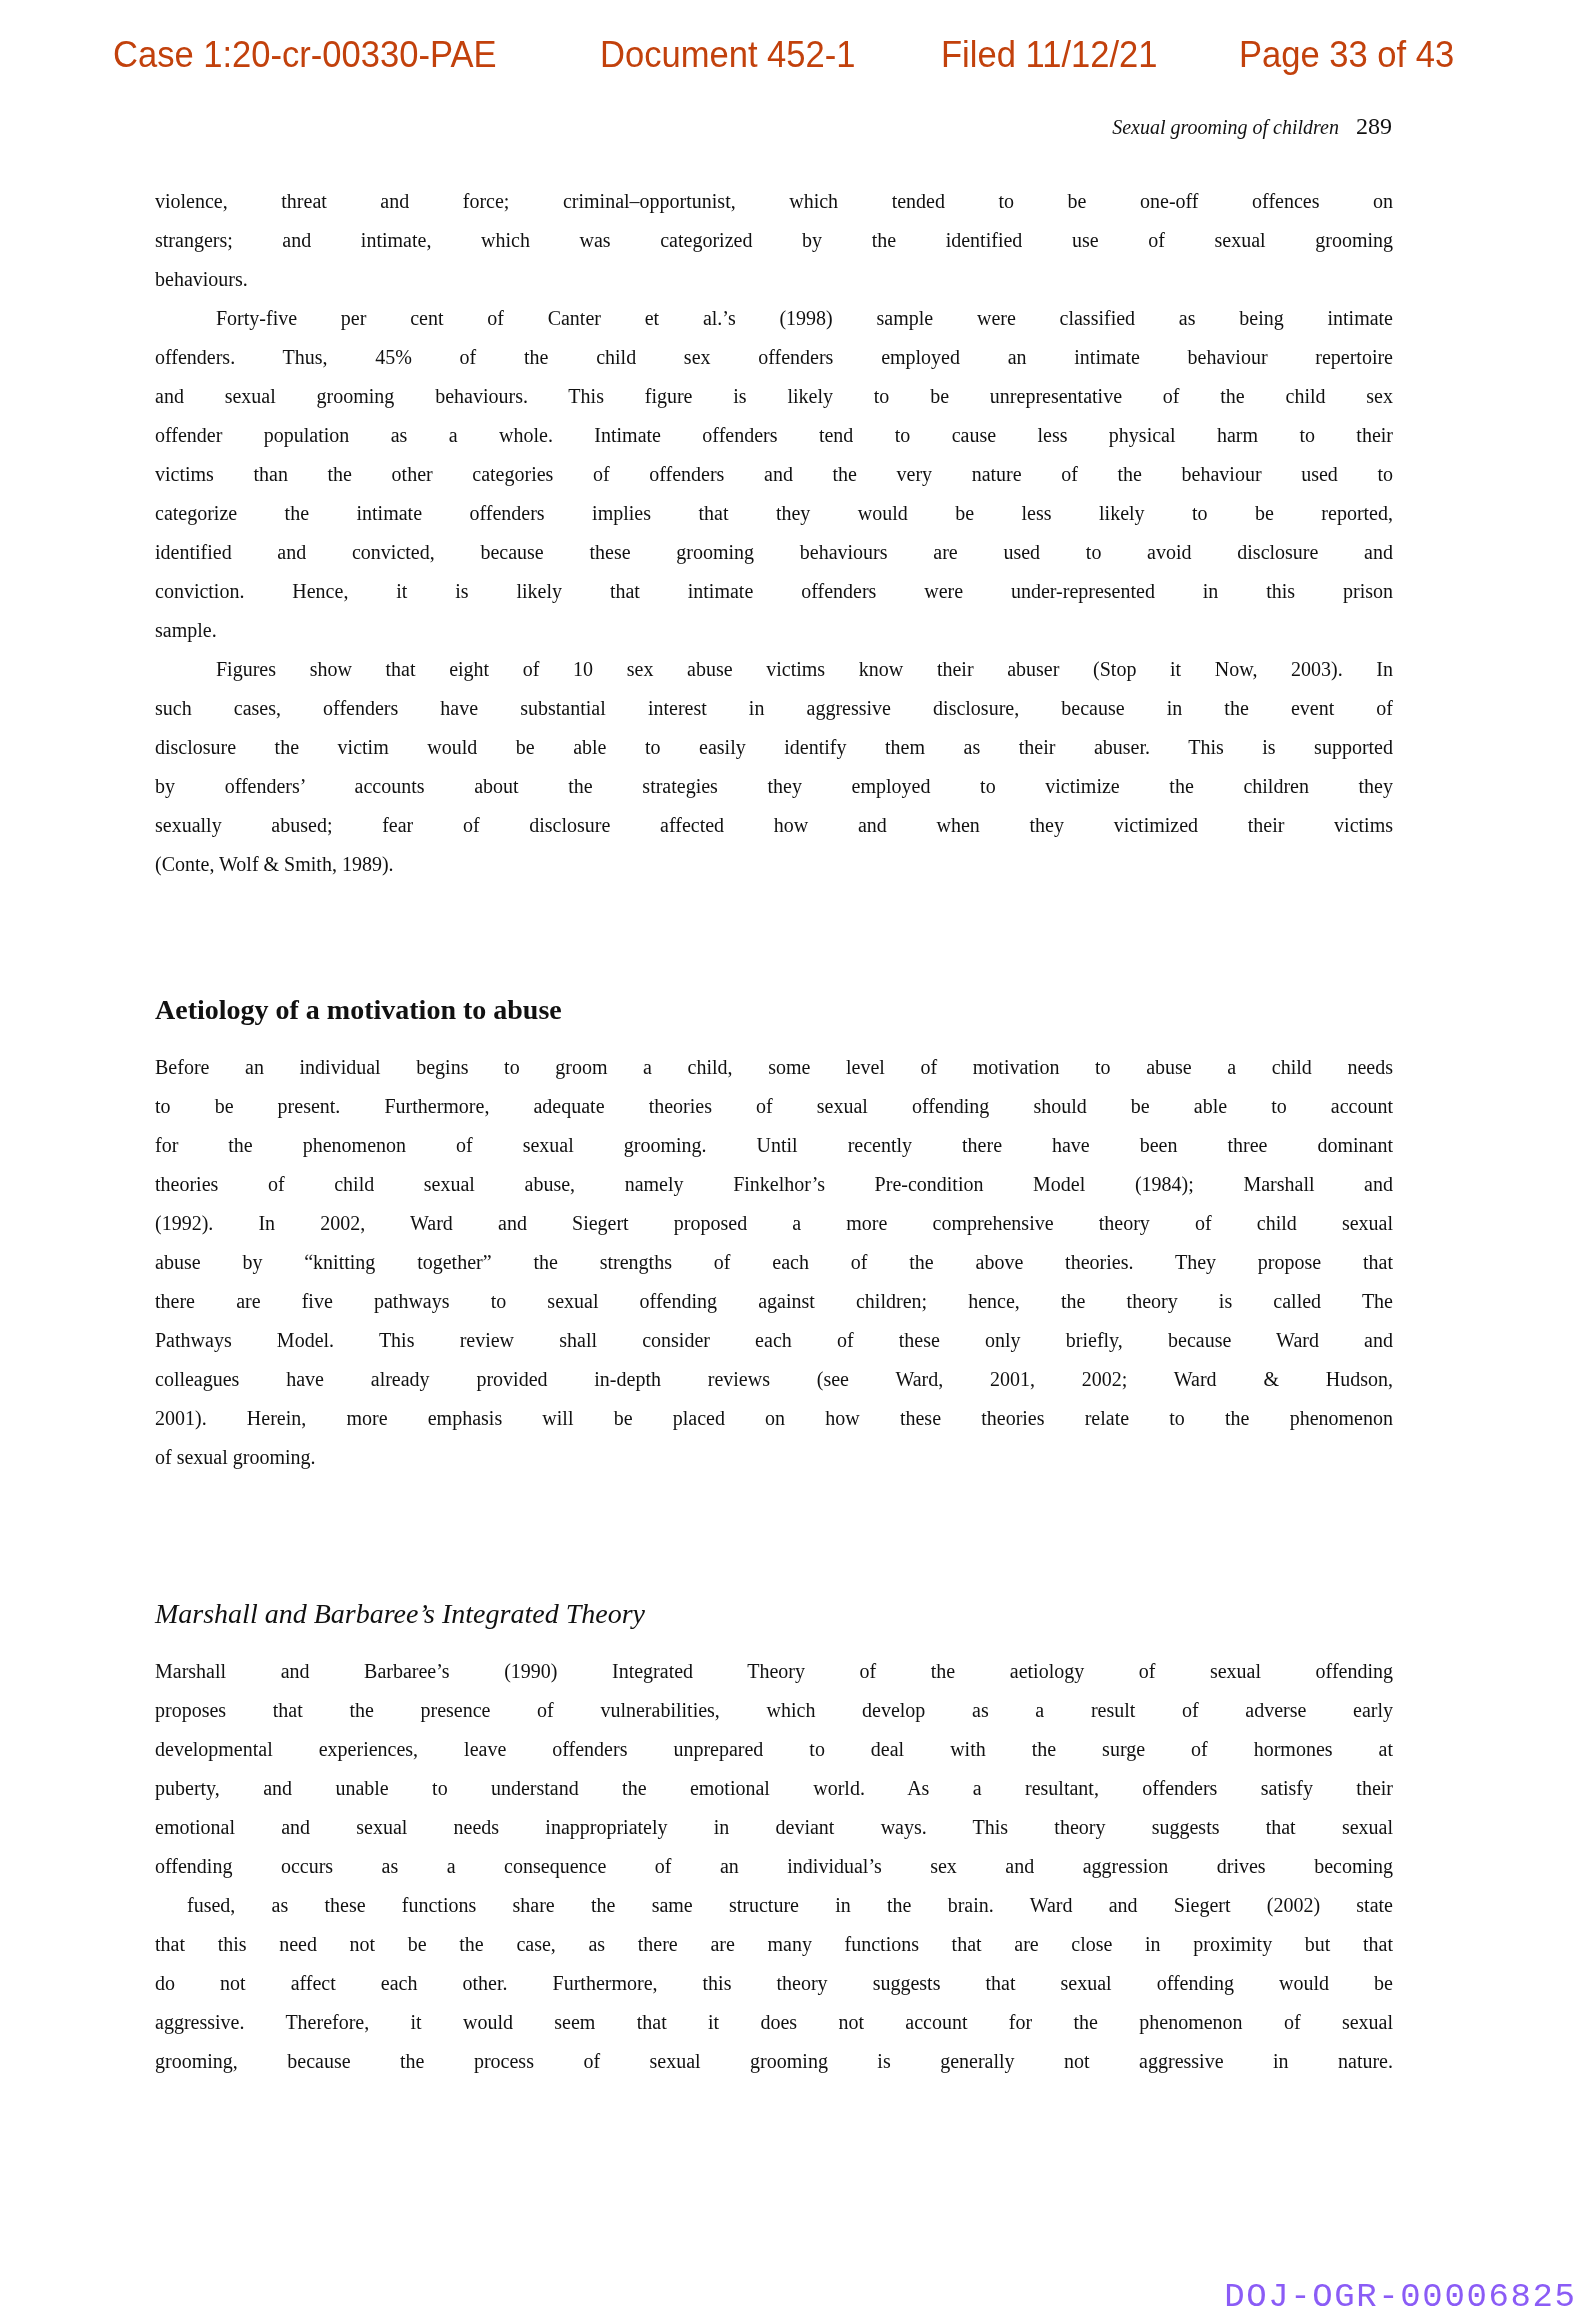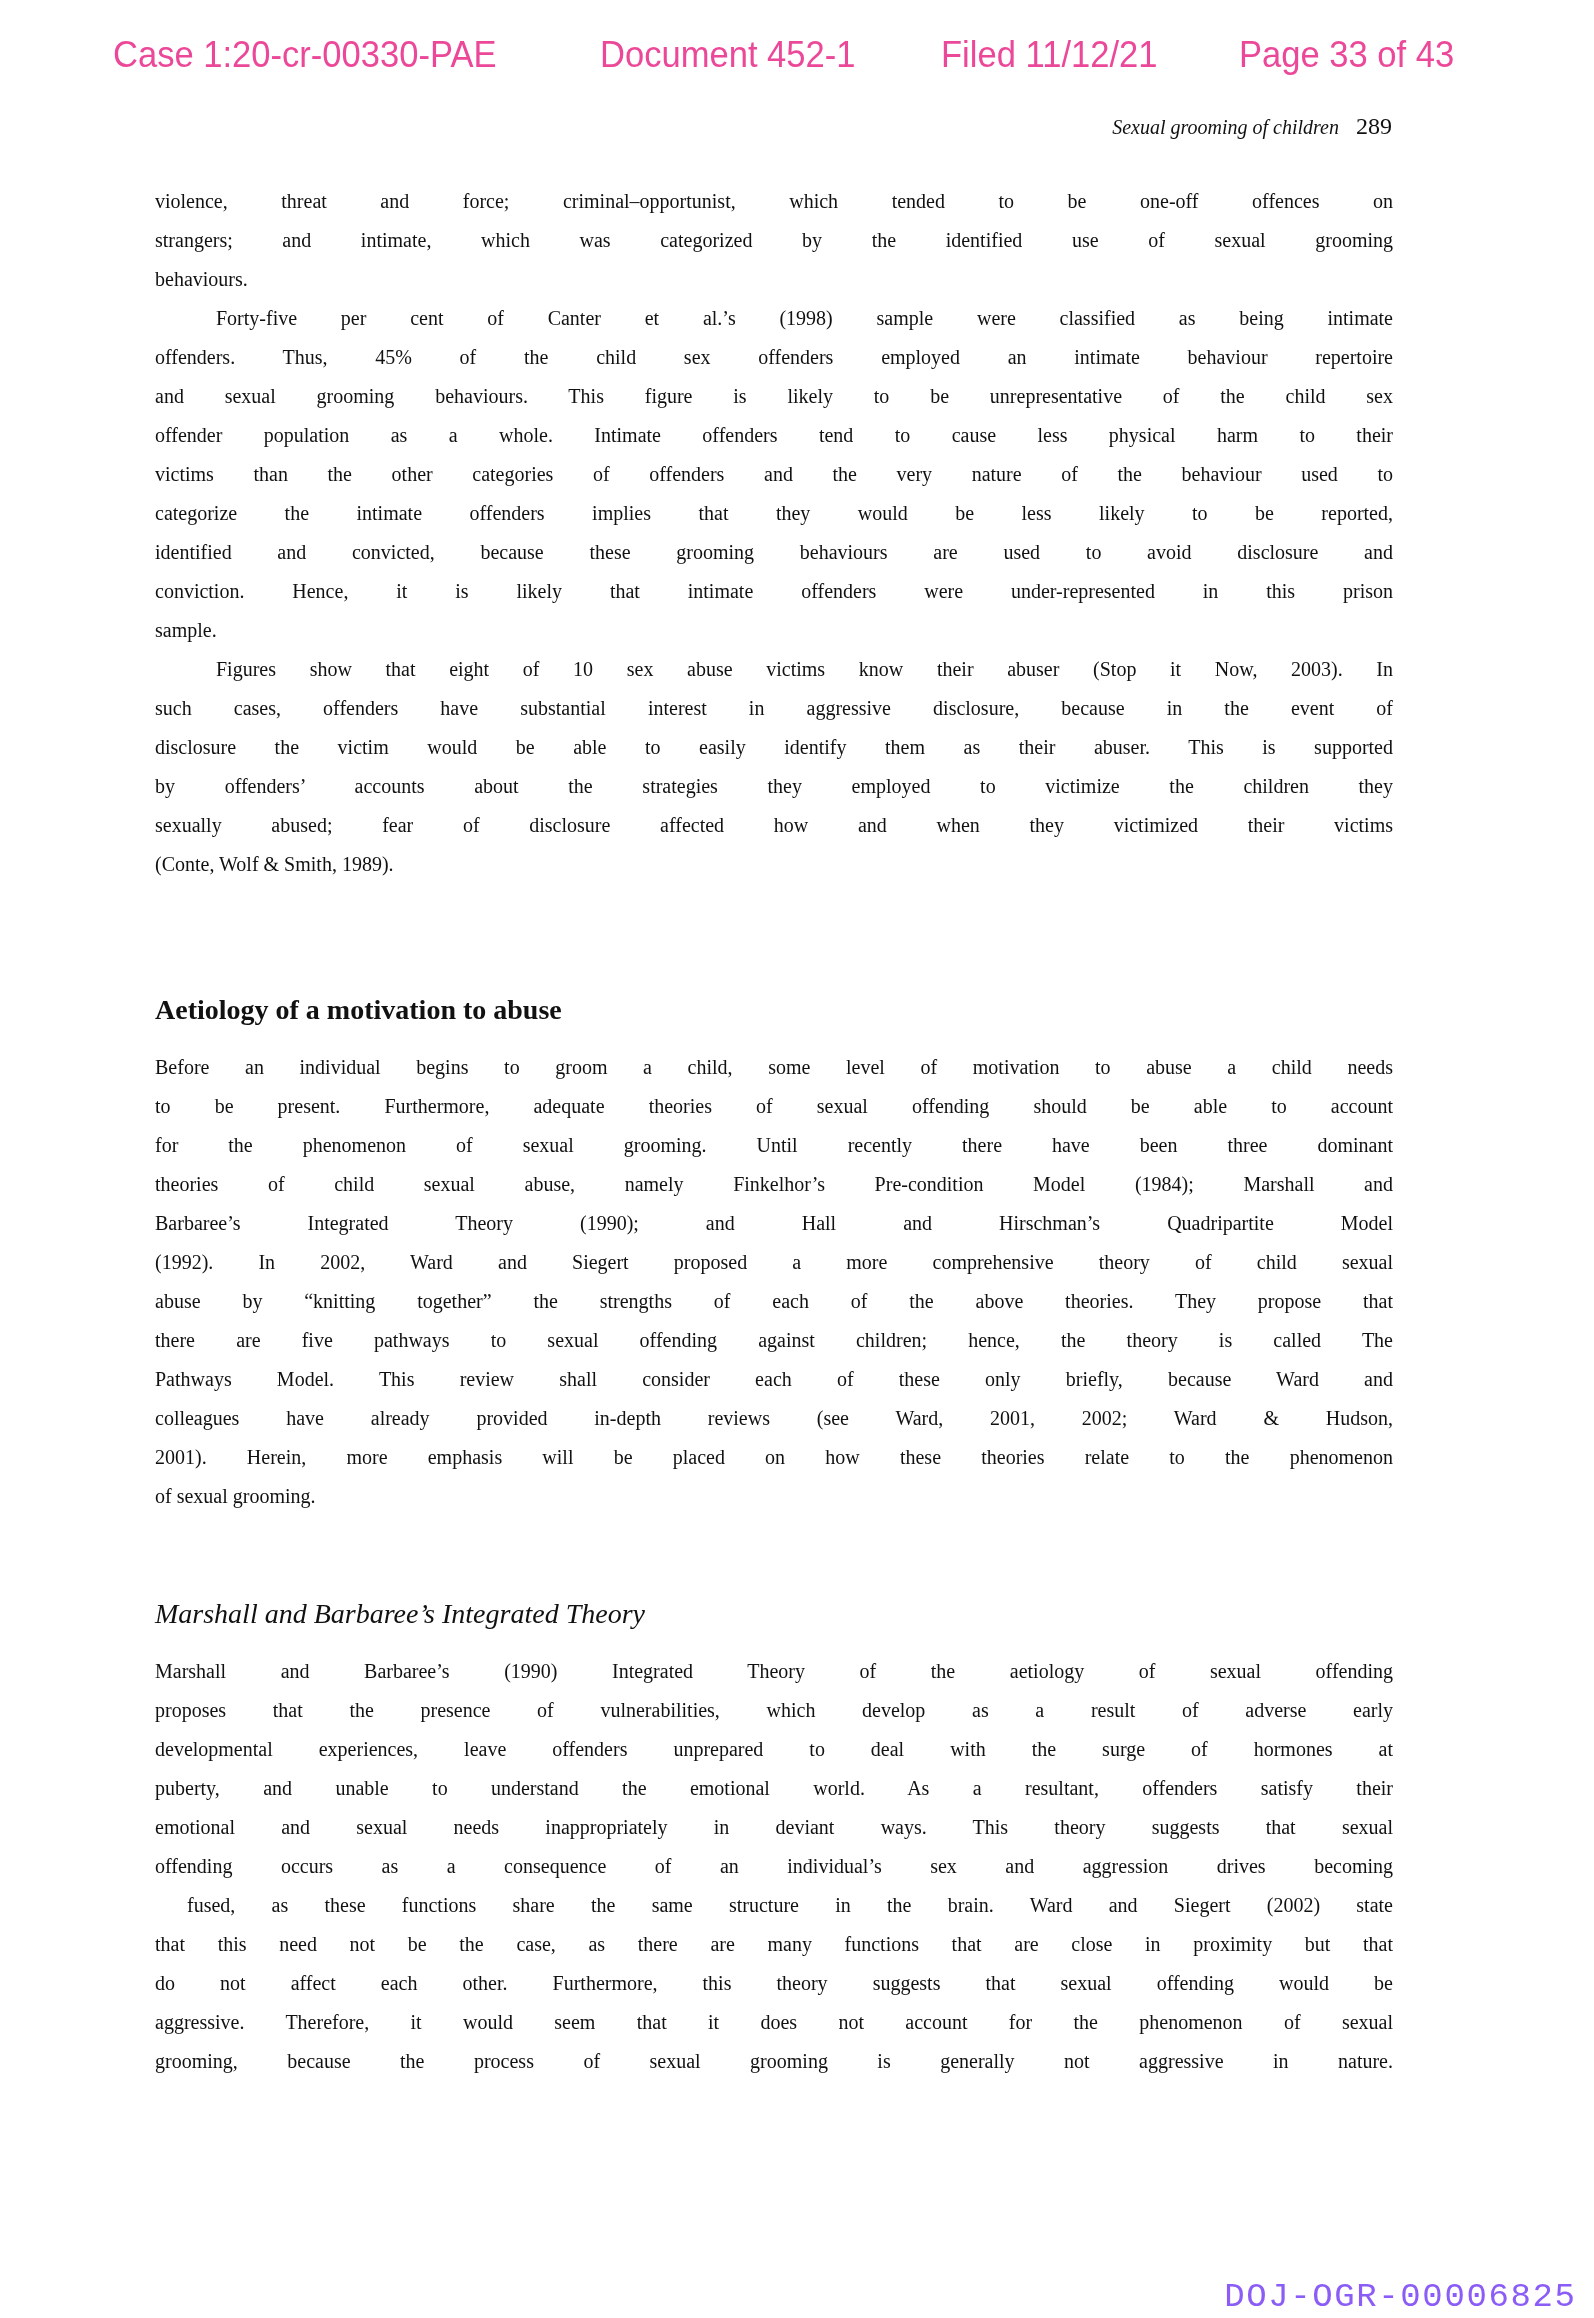--- a/index.html
+++ b/index.html
@@ -87,21 +87,21 @@
       right: 18.6px;
       font-family: "Liberation Mono", "DejaVu Sans Mono", monospace;
       font-size: 34px;
       color: #8b5cf6;
       letter-spacing: 1.6px;
     }
   </style>
 </head>
 <body>
 
-<div class="court-header" style="color: #ec4899;">
+<div class="court-header" style="color: #c2410c;">
   <span style="left:0px;">Case 1:20-cr-00330-PAE</span>
   <span style="left:487px;">Document 452-1</span>
   <span style="left:828px;">Filed 11/12/21</span>
   <span style="left:1126px;">Page 33 of 43</span>
 </div>
 
 <div class="running-head">
   <span class="title">Sexual grooming of children</span><span>289</span>
 </div>
 
@@ -126,21 +126,20 @@
   <div class="line last" style="white-space: normal; overflow: hidden;">(Conte, Wolf &amp; Smith, 1989).</div>
 </div>
 
 <div class="heading-bold">Aetiology of a motivation to abuse</div>
 
 <div class="block" style="top:1048px;">
   <div class="line" style="white-space: normal; overflow: hidden;">Before an individual begins to groom a child, some level of motivation to abuse a child needs</div>
   <div class="line" style="white-space: normal; overflow: hidden;">to be present. Furthermore, adequate theories of sexual offending should be able to account</div>
   <div class="line" style="white-space: normal; overflow: hidden;">for the phenomenon of sexual grooming. Until recently there have been three dominant</div>
   <div class="line" style="white-space: normal; overflow: hidden;">theories of child sexual abuse, namely Finkelhor’s Pre-condition Model (1984); Marshall and</div>
-  <div class="line" style="white-space: normal; overflow: hidden;">Barbaree’s Integrated Theory (1990); and Hall and Hirschman’s Quadripartite Model</div>
   <div class="line" style="white-space: normal; overflow: hidden;">(1992). In 2002, Ward and Siegert proposed a more comprehensive theory of child sexual</div>
   <div class="line" style="white-space: normal; overflow: hidden;">abuse by “knitting together” the strengths of each of the above theories. They propose that</div>
   <div class="line" style="white-space: normal; overflow: hidden;">there are five pathways to sexual offending against children; hence, the theory is called The</div>
   <div class="line" style="white-space: normal; overflow: hidden;">Pathways Model. This review shall consider each of these only briefly, because Ward and</div>
   <div class="line" style="white-space: normal; overflow: hidden;">colleagues have already provided in-depth reviews (see Ward, 2001, 2002; Ward &amp; Hudson,</div>
   <div class="line" style="white-space: normal; overflow: hidden;">2001). Herein, more emphasis will be placed on how these theories relate to the phenomenon</div>
   <div class="line last" style="white-space: normal; overflow: hidden;">of sexual grooming.</div>
 </div>
 
 <div class="heading-italic">Marshall and Barbaree’s Integrated Theory</div>

